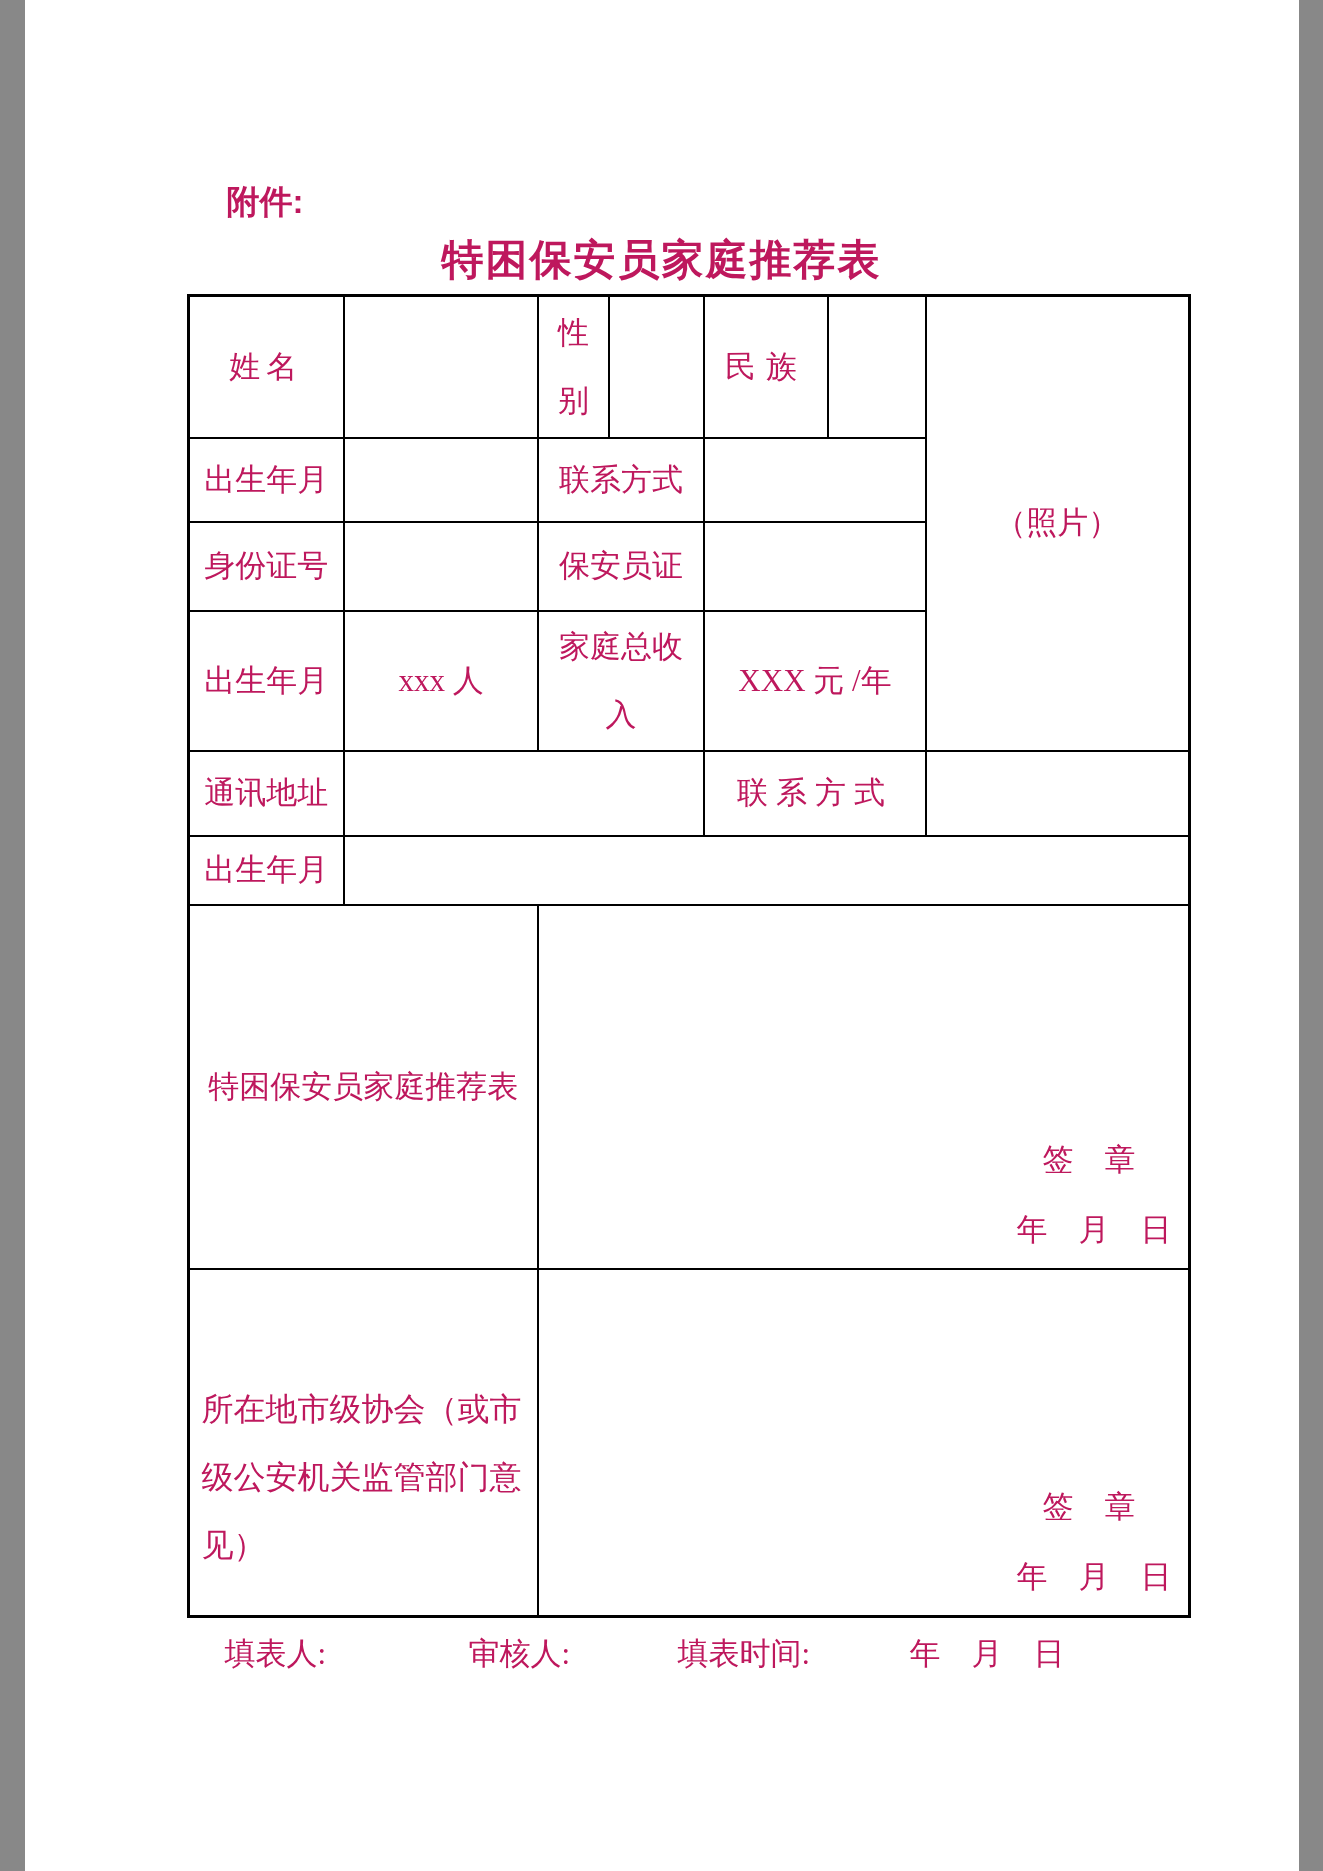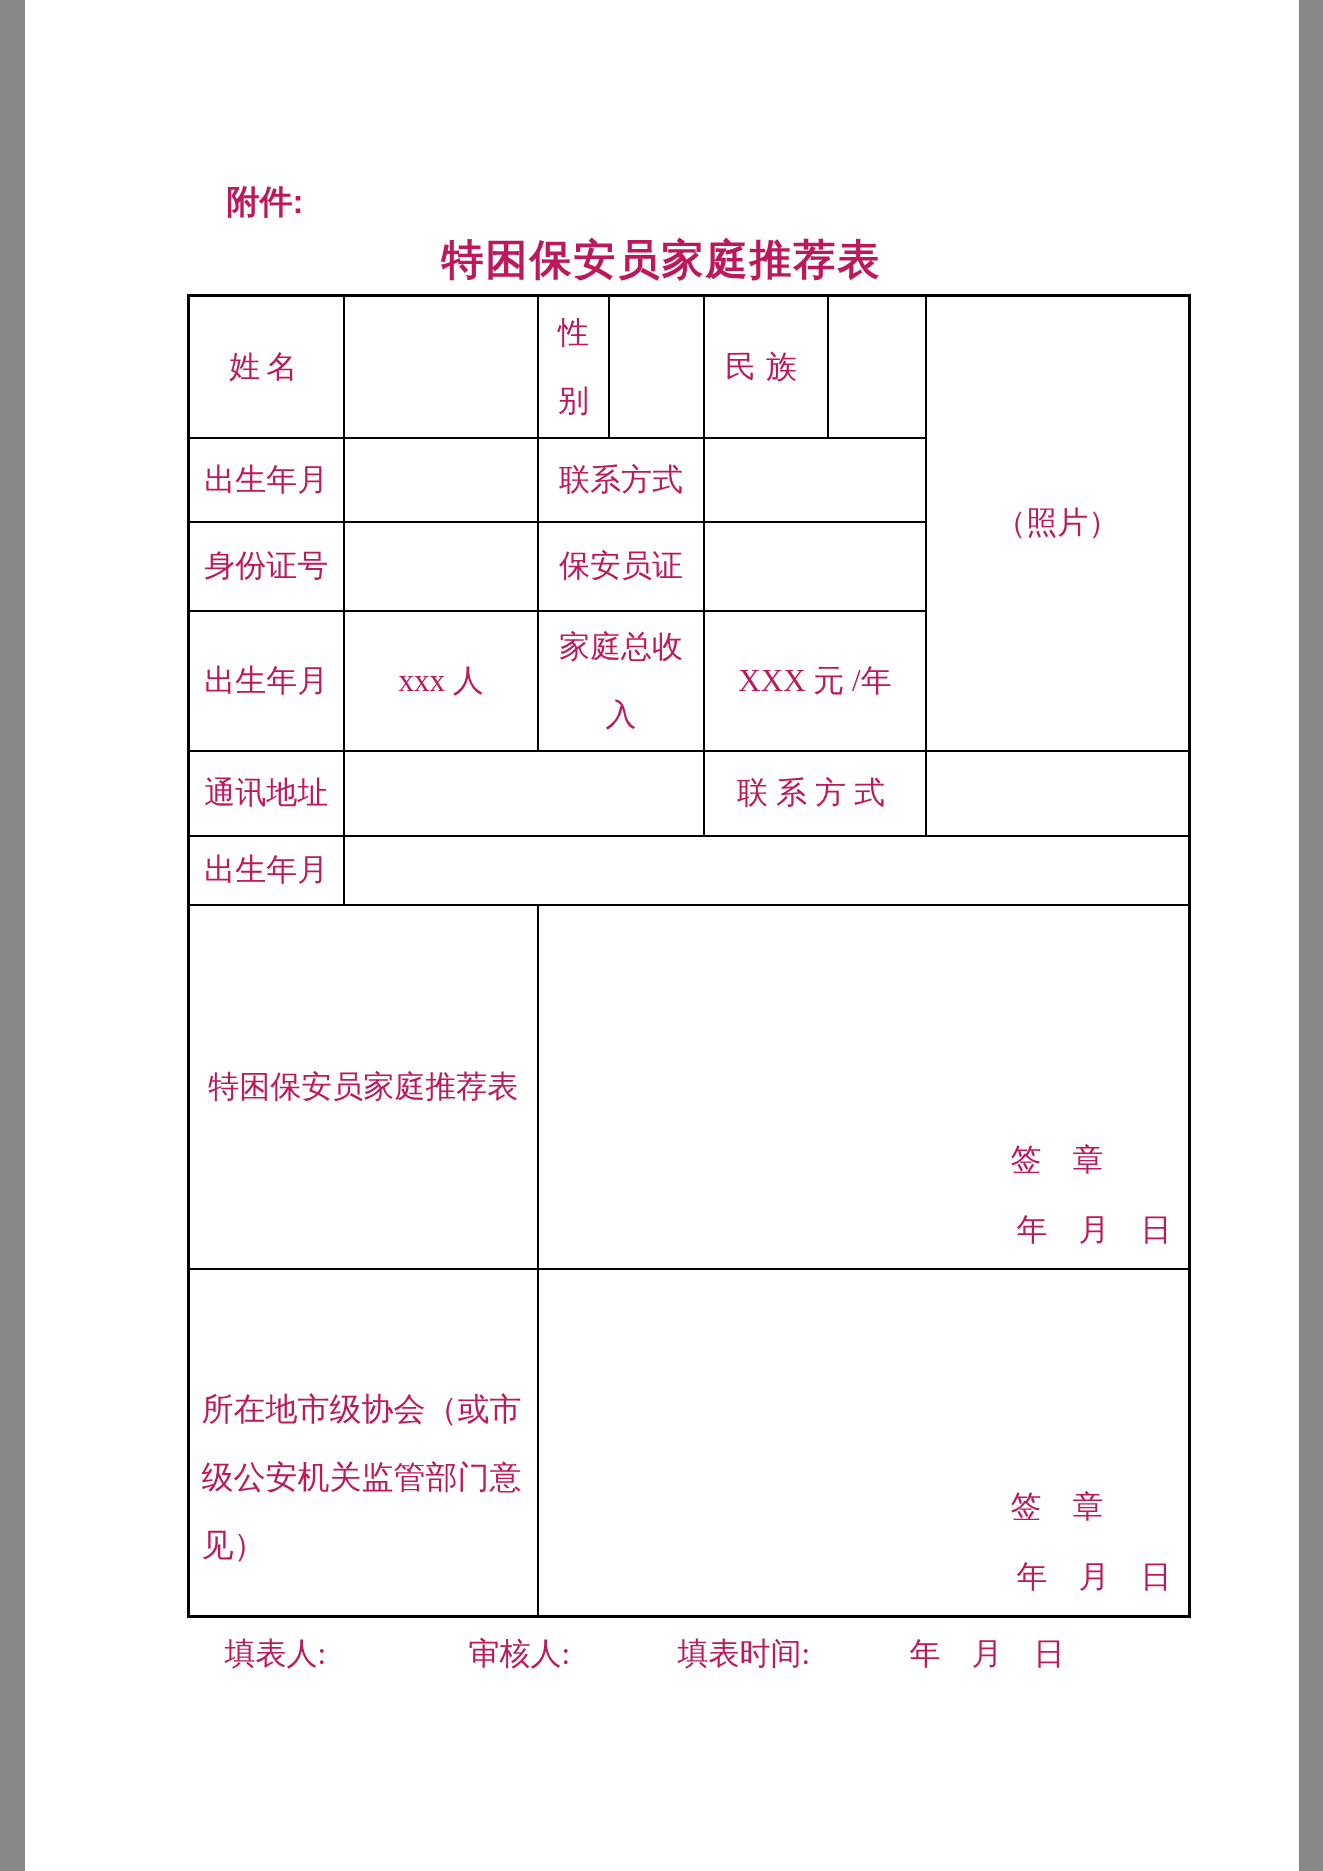--- a/index.html
+++ b/index.html
@@ -46,21 +46,21 @@
     text-align:left !important;
     padding:70px 0 0 12px !important;
   }
   .r8-label div { line-height:68px; font-size:32px; }
   .opinion-cell { vertical-align:bottom !important; }
   .opinion-inner {
     display:flex; flex-direction:column;
     align-items:flex-end;
     padding-bottom:18px;
   }
-  .seal-line { margin-right:84px; margin-bottom:30px; line-height:40px; }
+  .seal-line { margin-right:52px; margin-bottom:30px; line-height:40px; }
   .date-line { margin-right:16px; line-height:40px; }
   .footer-item { position:absolute; top:1633px; font-size:31px; }
   .f-filler   { left:200px; }
   .f-reviewer { left:444px; }
   .f-time     { left:653px; }
   .f-date     { left:885px; }
 </style>
 </head>
 <body>
 

